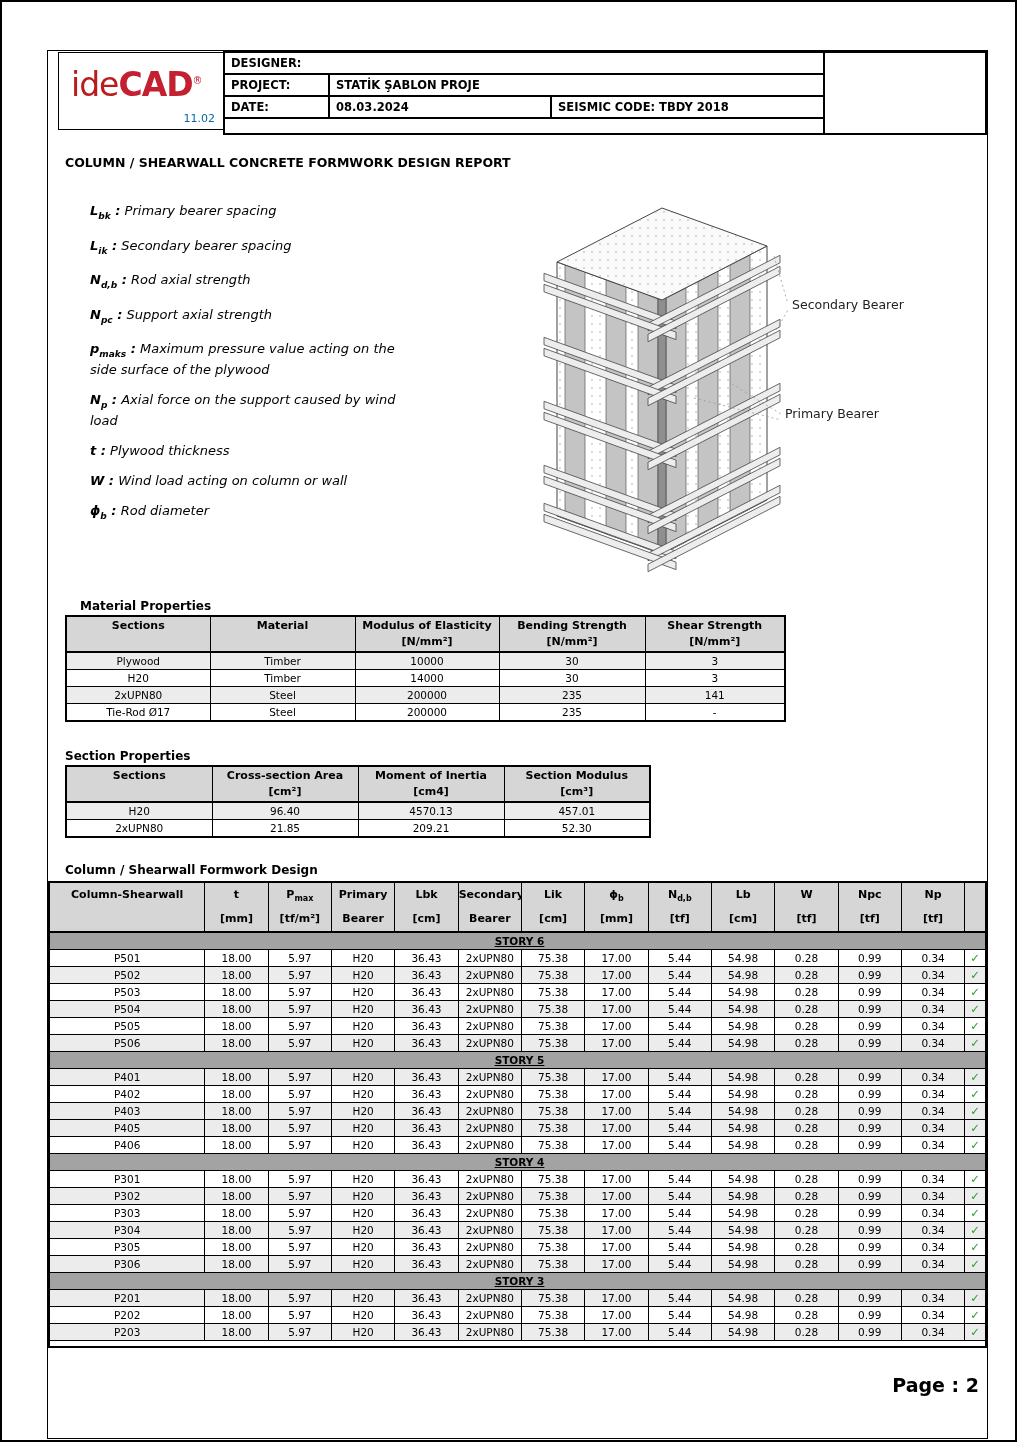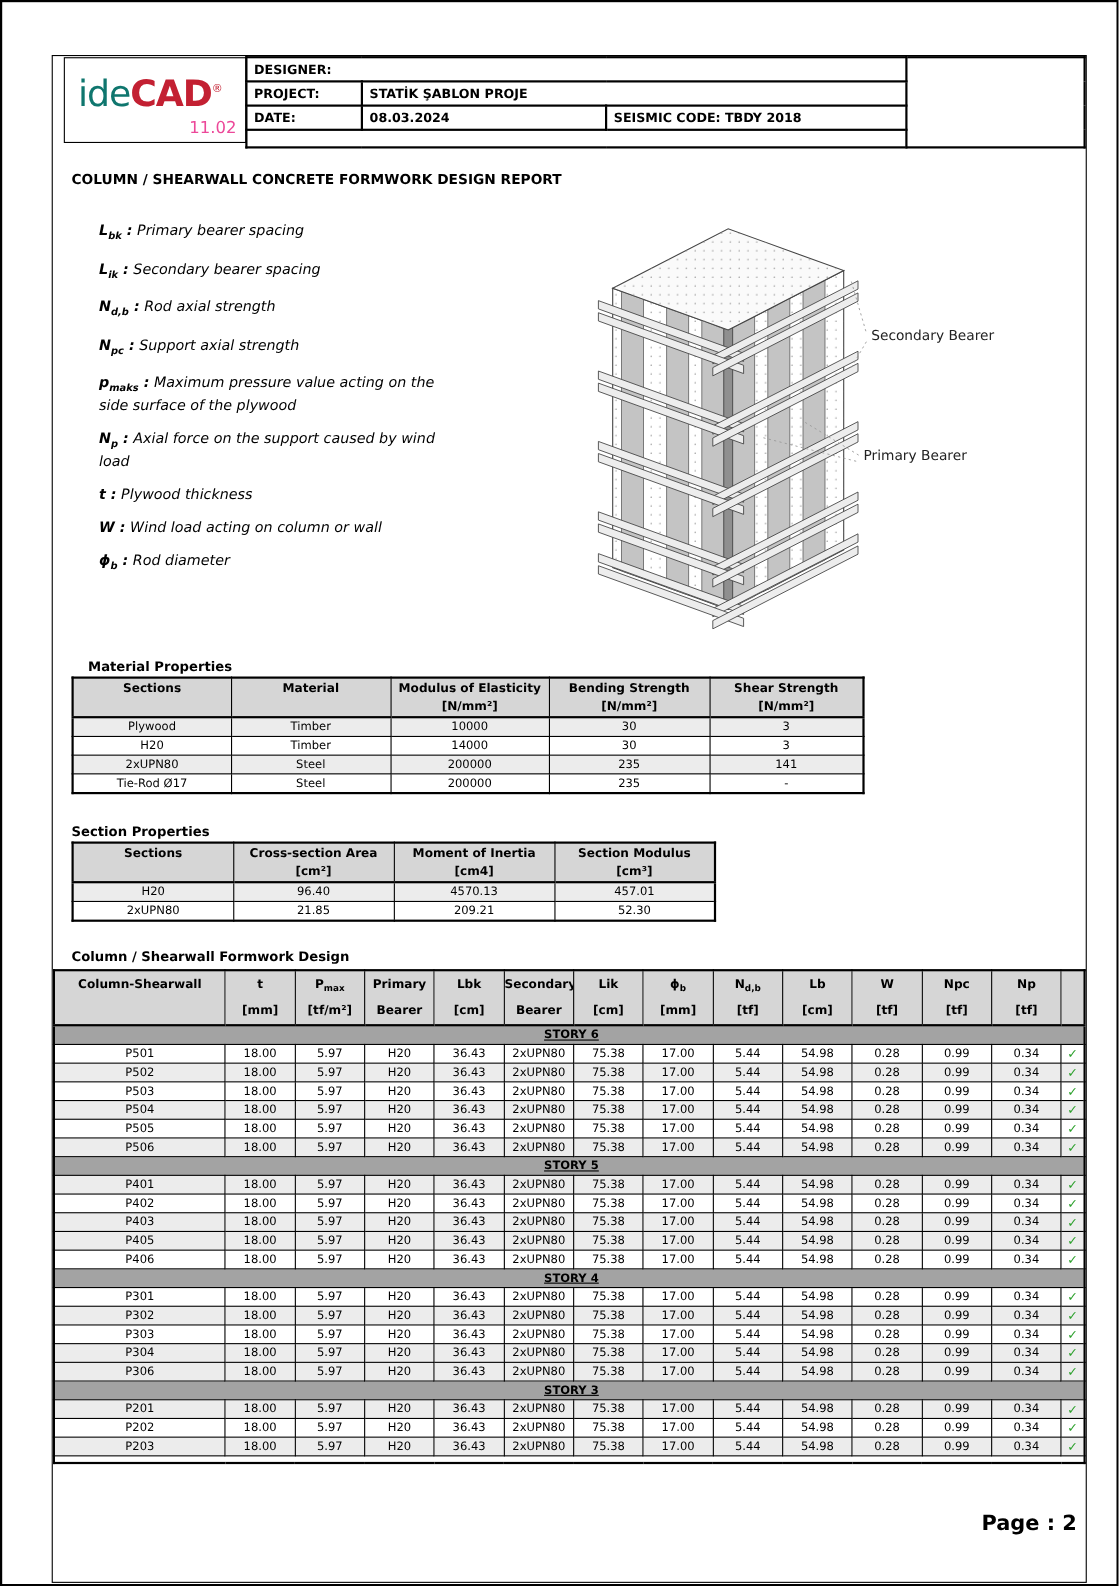--- a/index.html
+++ b/index.html
@@ -3,24 +3,24 @@
 <meta charset="utf-8">
 <style>
   html,body{margin:0;padding:0;background:#fff;}
   .page{position:relative;width:1013px;height:1438px;border:2px solid #000;background:#fff;
         font-family:"DejaVu Sans",sans-serif;color:#000;overflow:hidden;}
   .frame{position:absolute;left:45px;top:48px;width:939px;height:1387px;border:1px solid #000;}
 
   
   .logo-box{position:absolute;left:56px;top:50px;width:164px;height:76px;border:1px solid #000;background:#fff;}
   .logo-text{position:absolute;left:12px;top:12px;font-size:33px;letter-spacing:-1px;}
-  .logo-ide{color:#0f766e;}
+  .logo-ide{color:#b91c1c;}
   .logo-cad{color:#c32032;font-weight:bold;}
   .logo-reg{font-size:10px;vertical-align:super;color:#c32032;}
-  .logo-ver{position:absolute;right:8px;bottom:4px;font-size:15px;color:#ec4899;}
+  .logo-ver{position:absolute;right:8px;bottom:4px;font-size:11px;color:#0369a1;}
 
   
   .hdr{position:absolute;left:221px;top:49px;border-collapse:collapse;table-layout:fixed;}
   .hdr td{border:2px solid #000;font-weight:bold;font-size:11.5px;padding:1px 6px;height:18px;vertical-align:middle;white-space:nowrap;}
   .hdr td.empty-right{background:#fff;}
   .hdr tr.short td{height:12px;}
 
   .title{position:absolute;left:63px;top:153px;font-size:12.5px;font-weight:bold;}
 
   .defs{position:absolute;left:88px;top:201px;width:312px;font-size:13px;font-style:italic;}
@@ -584,20 +584,36 @@
           <td>2xUPN80</td>
           <td>75.38</td>
           <td>17.00</td>
           <td>5.44</td>
           <td>54.98</td>
           <td>0.28</td>
           <td>0.99</td>
           <td>0.34</td>
           <td class="ok">✓</td>
         </tr>
+        <tr>
+          <td>P305</td>
+          <td>18.00</td>
+          <td>5.97</td>
+          <td>H20</td>
+          <td>36.43</td>
+          <td>2xUPN80</td>
+          <td>75.38</td>
+          <td>17.00</td>
+          <td>5.44</td>
+          <td>54.98</td>
+          <td>0.28</td>
+          <td>0.99</td>
+          <td>0.34</td>
+          <td class="ok">✓</td>
+        </tr>
         <tr class="shade">
           <td>P306</td>
           <td>18.00</td>
           <td>5.97</td>
           <td>H20</td>
           <td>36.43</td>
           <td>2xUPN80</td>
           <td>75.38</td>
           <td>17.00</td>
           <td>5.44</td>

